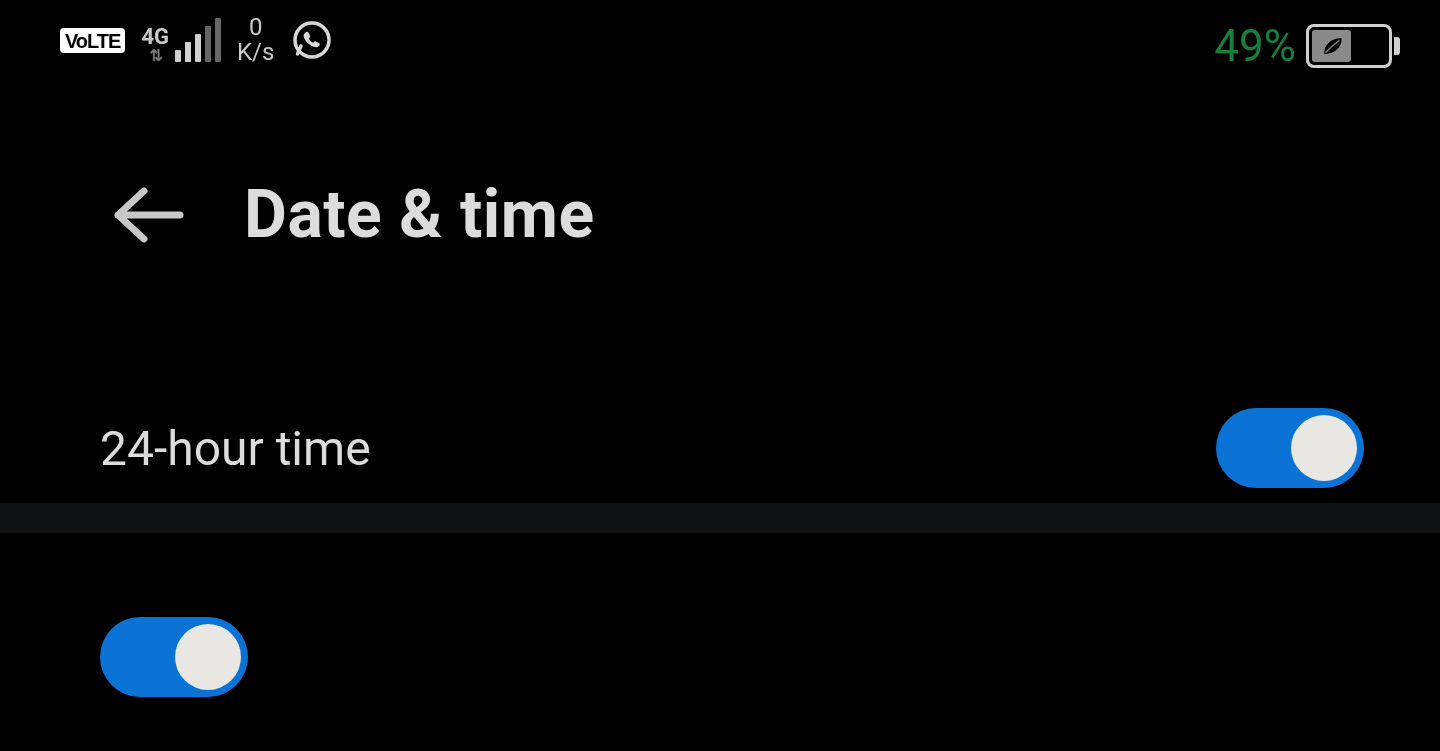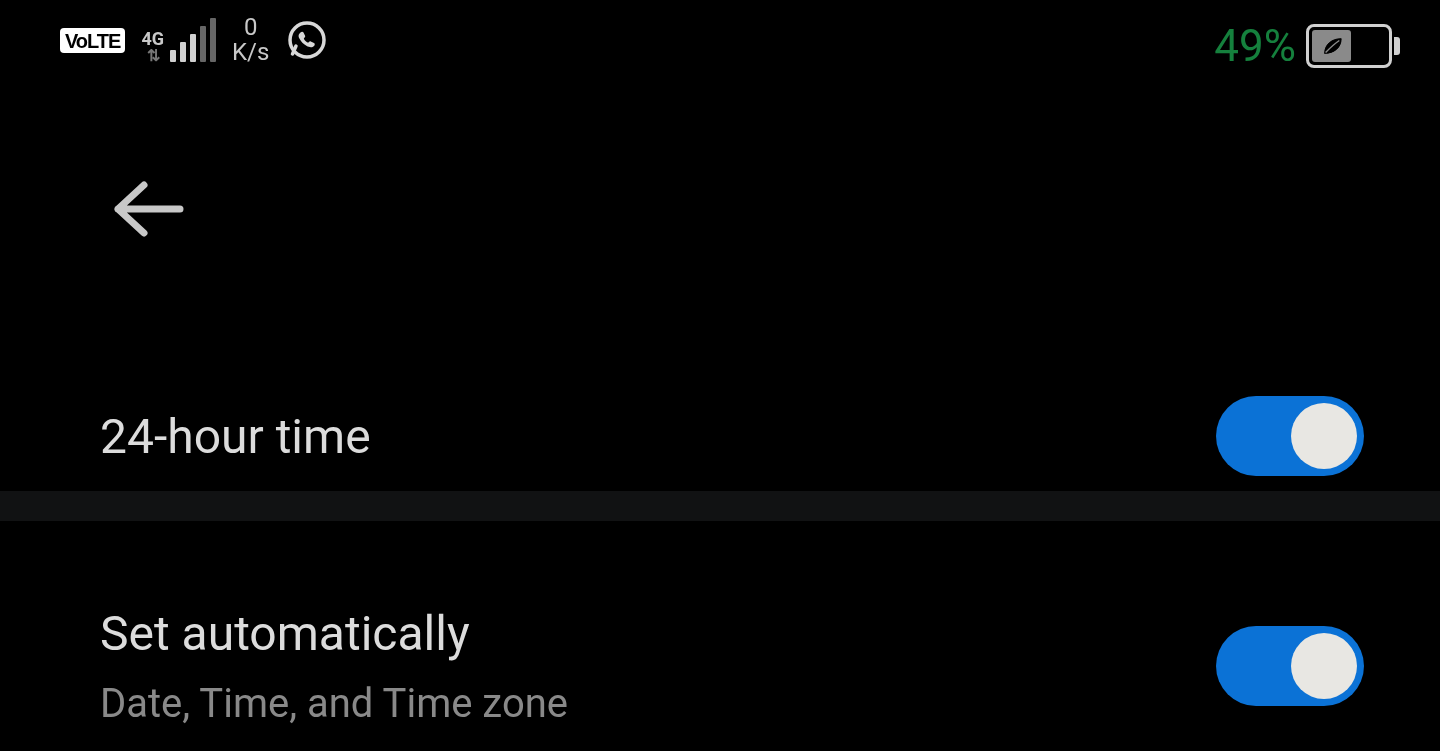--- a/index.html
+++ b/index.html
@@ -5,21 +5,21 @@
     * { box-sizing: border-box; margin:0; padding:0; }
     html, body { width:1440px; height:751px; background:#000; color:#dcdcdc; font-family:-apple-system,BlinkMacSystemFont,"Segoe UI",Roboto,Helvetica,Arial,sans-serif; overflow:hidden; }
 
     
     .status-bar { display:flex; align-items:flex-start; justify-content:space-between; padding:14px 40px 0 60px; height:88px; }
     .status-left { display:flex; align-items:center; gap:16px;text-align:right; }
     .volte-badge { background:#fff; color:#000; font-weight:800; font-family:Arial,sans-serif; font-size:20px; letter-spacing:-1px; padding:3px 5px 2px 5px; border-radius:4px; line-height:1; }
 
     .net-block { display:flex; align-items:flex-end; gap:6px; padding-top:2px; }
     .fourg { display:flex; flex-direction:column; align-items:center; line-height:1; }
-    .fourg .top { font-size:18px; font-weight:700; color:#c8c8c8; }
+    .fourg .top { font-size:22px; font-weight:700; color:#c8c8c8; }
     .fourg .arrows { font-size:16px; font-weight:700; color:#777; letter-spacing:-2px; }
 
     .signal-bars { display:flex; align-items:flex-end; gap:4px; padding-bottom:2px; }
     .signal-bars .bar { width:6px; background:#666; border-radius:1px; }
     .signal-bars .b1 { height:12px; background:#d0d0d0; }
     .signal-bars .b2 { height:20px; background:#d0d0d0; }
     .signal-bars .b3 { height:28px; background:#d0d0d0; }
     .signal-bars .b4 { height:36px; }
     .signal-bars .b5 { height:44px; }
 
@@ -108,32 +108,29 @@
     </div>
   </div>
 </div>
 
 <div class="header">
   <div class="back-btn">
     <svg width="80" height="62" viewBox="0 0 80 62">
       <path d="M10 31 L72 31 M10 31 L36 7 M10 31 L36 55" stroke="#c8c8c8" stroke-width="7" stroke-linecap="round" stroke-linejoin="round" fill="none"></path>
     </svg>
   </div>
+  <h1 class="page-title">Date &amp; time</h1>
 </div>
 
 <div class="row row1">
   <div class="row-label">24-hour time</div>
   <div class="toggle">
     <div class="knob"></div>
   </div>
 </div>
 
 <div class="divider"></div>
 
 <div class="row row2">
-  <div class="row-texts">
-    <div class="row-label">Set automatically</div>
-    <div class="row-sublabel">Date, Time, and Time zone</div>
-  </div>
   <div class="toggle">
     <div class="knob"></div>
   </div>
 </div>
 
 </body></html>

